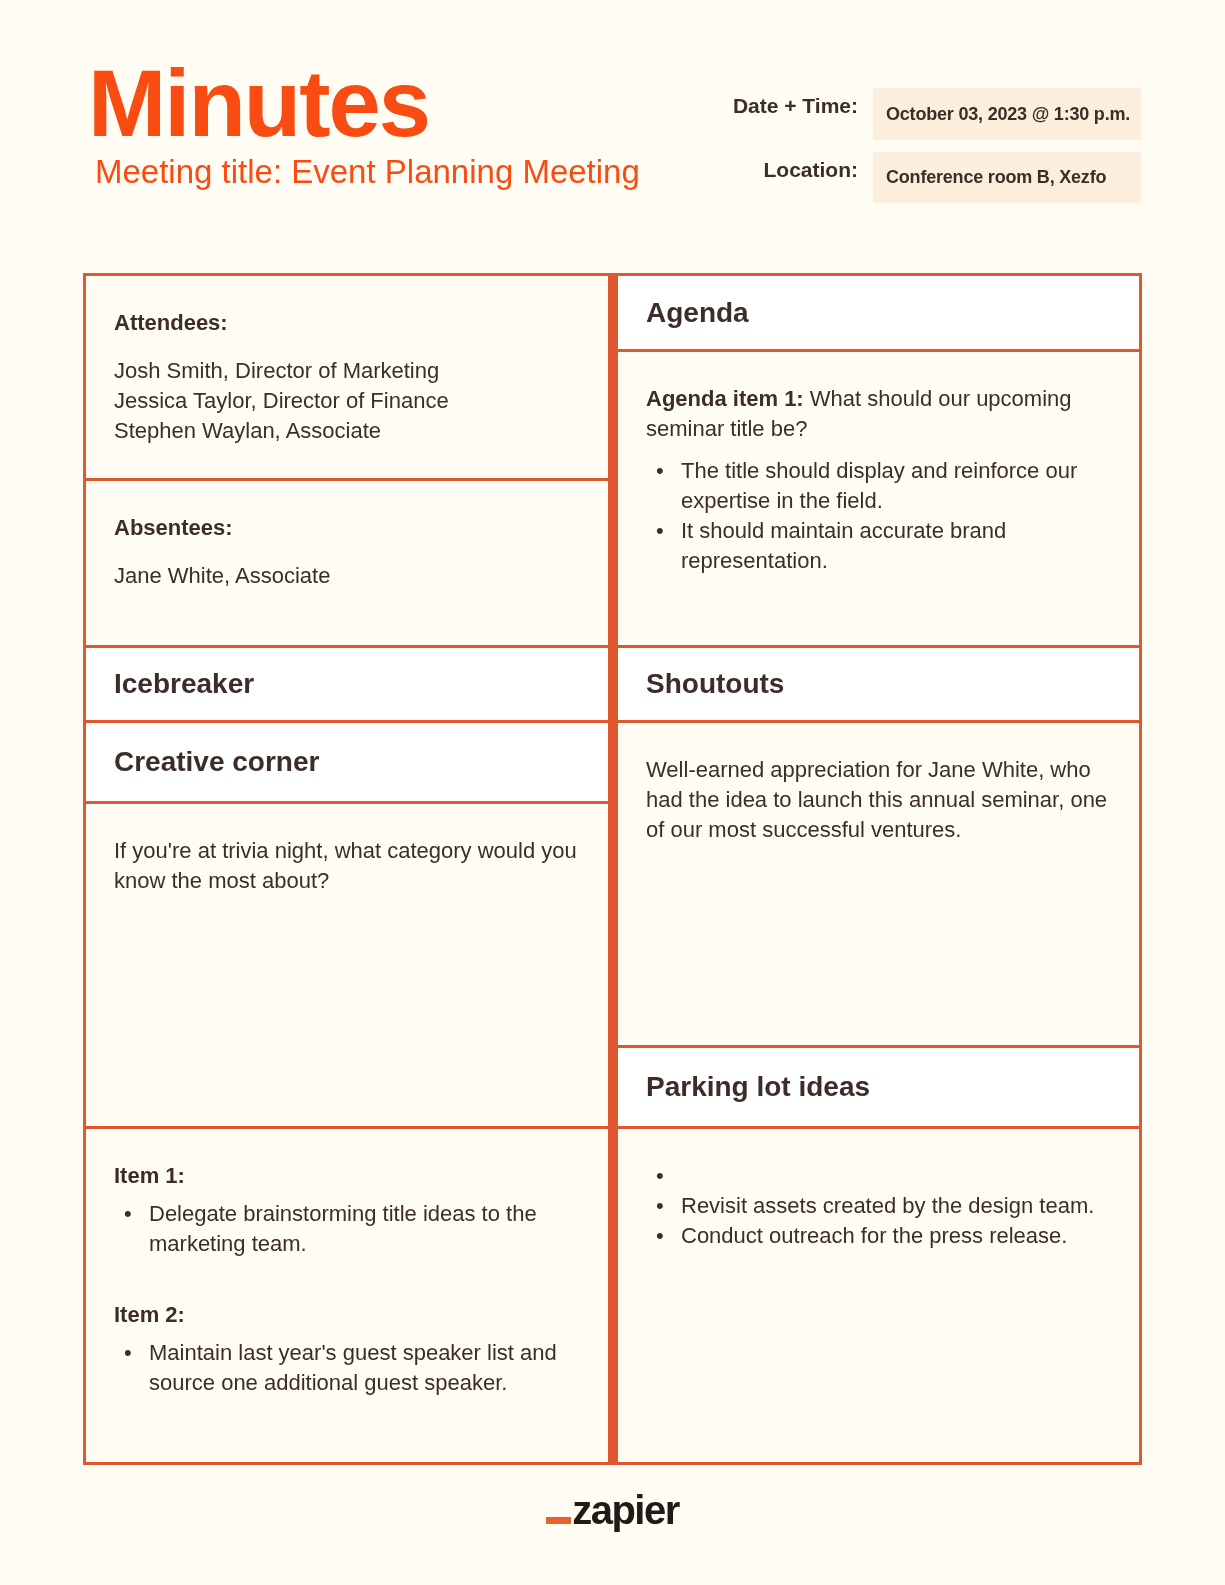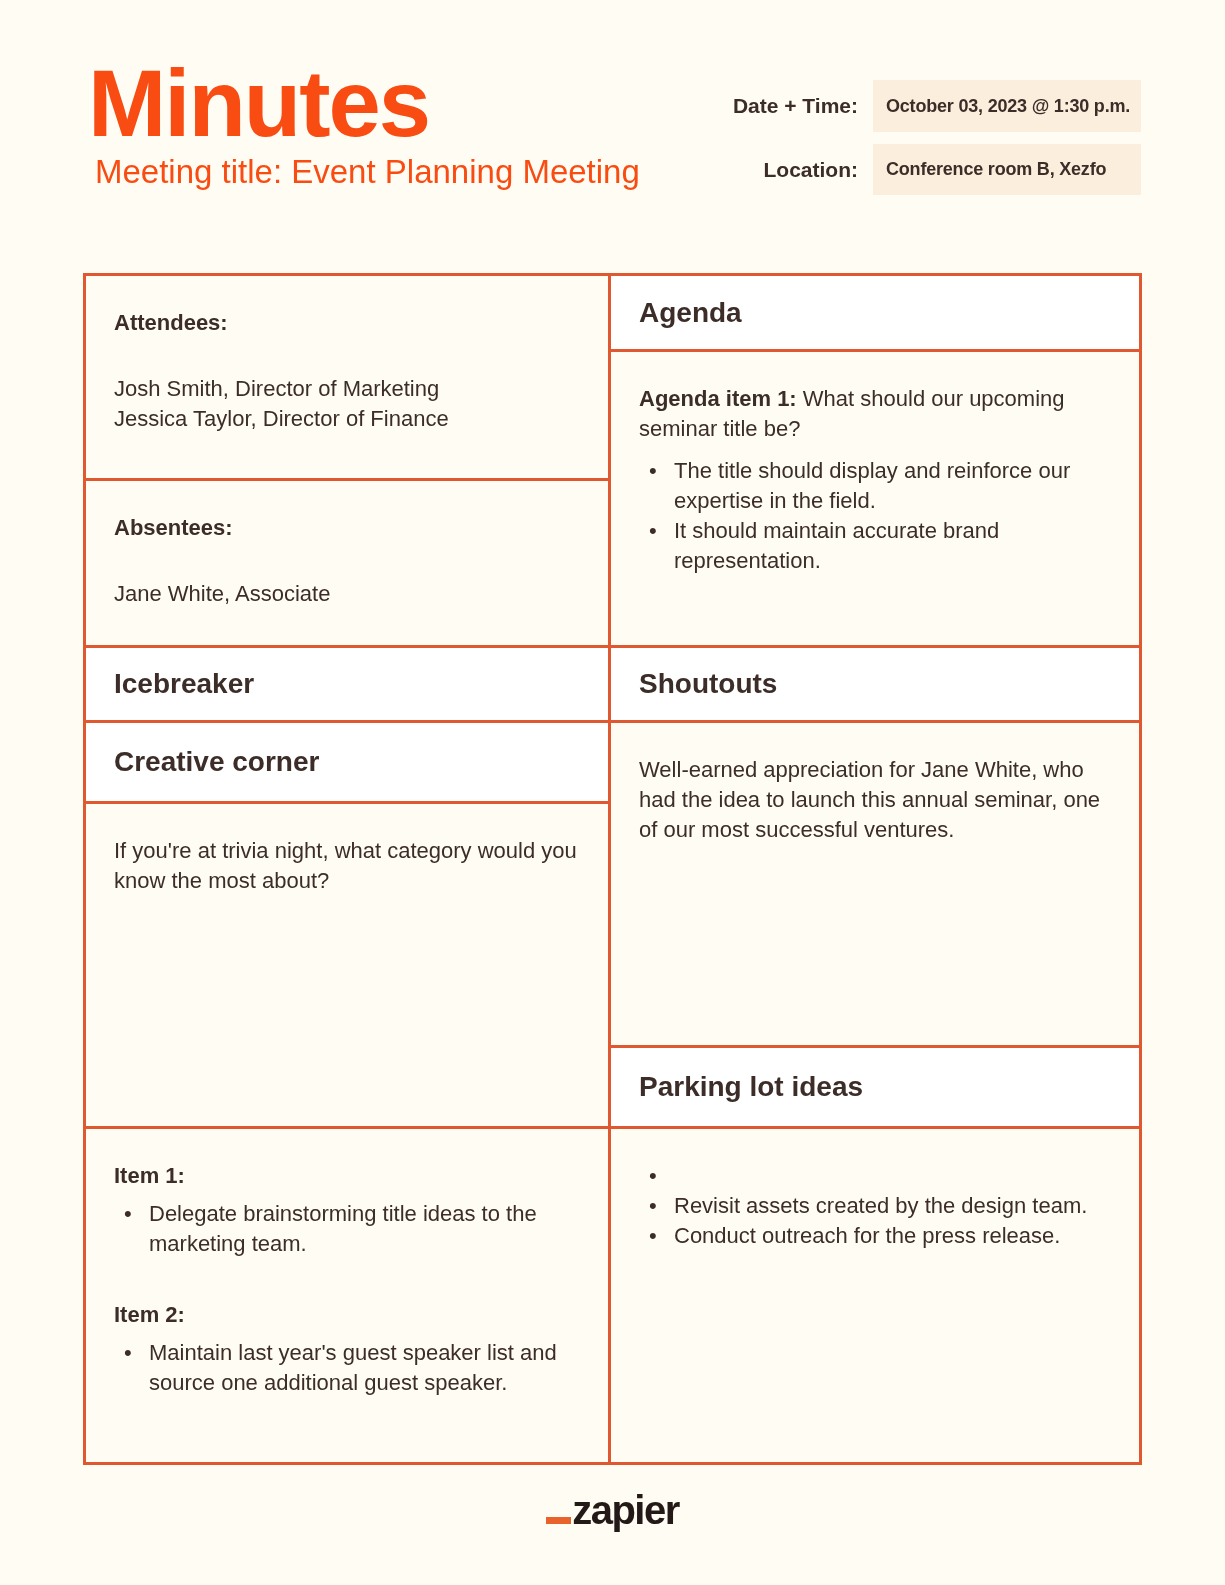--- a/index.html
+++ b/index.html
@@ -50,35 +50,36 @@
     width: 268px;
     background: #FCEEDD;
     font-size: 18px;
     font-weight: 700;
     letter-spacing: -0.2px;
     white-space: nowrap;
     padding-left: 13px;
     display: flex;
     align-items: center;
     overflow: hidden;
+    margin-top: 8px;
   }
   .meta-box.row1 { top: 80px; height: 52px; }
   .meta-box.row2 { top: 144px; height: 51px; }
 
   
   .minutes-table {
     position: absolute;
     left: 83px;
     top: 273px;
     width: 1059px;
     height: 1192px;
     background: #E0582F;          
     padding: 3px;
     display: flex;
-    gap: 3px;
+    gap: 10px;
   }
   .col { display: flex; flex-direction: column; gap: 3px; }
   .col-left  { width: 522px; }
   .col-right { flex: 1; }
 
   .cell { background: #FFFCF4; width: 100%; }
   .cell.hdr {
     background: #ffffff;
     display: flex;
     align-items: center;
@@ -95,21 +96,21 @@
 
   
   .h-attendees { height: 202px; padding-top: 16px; }
   .h-absentees { height: 164px; padding-top: 16px; }
   .h-hdr-sm    { height: 72px; }
   .h-hdr-md    { height: 73px; }
   .h-hdr-lg    { height: 78px; }
   .h-content-a { height: 293px; padding-top: 34px; }
   .h-content-b { height: 322px; }
 
-  .names { margin-top: 36px; }
+  .names { margin-top: 18px; }
   .blabel { font-weight: 700; }
 
   .para b { font-weight: 700; }
   .bullets { margin-top: 12px; }
   .bul { display: flex; padding-left: 10px; }
   .bul .dot { width: 25px; flex: none; }
 
   .item-block { margin-top: 8px; }
   .item-gap { margin-top: 41px; }
 
@@ -155,20 +156,21 @@
 
   <div class="minutes-table">
 
     <div class="col col-left">
 
       <div class="cell content h-attendees">
         <div class="blabel">Attendees:</div>
         <div class="names">
           <div>Josh Smith, Director of Marketing</div>
           <div>Jessica Taylor, Director of Finance</div>
+          <div>Stephen Waylan, Associate</div>
         </div>
       </div>
 
       <div class="cell content h-absentees">
         <div class="blabel">Absentees:</div>
         <div class="names">
           <div>Jane White, Associate</div>
         </div>
       </div>
 

